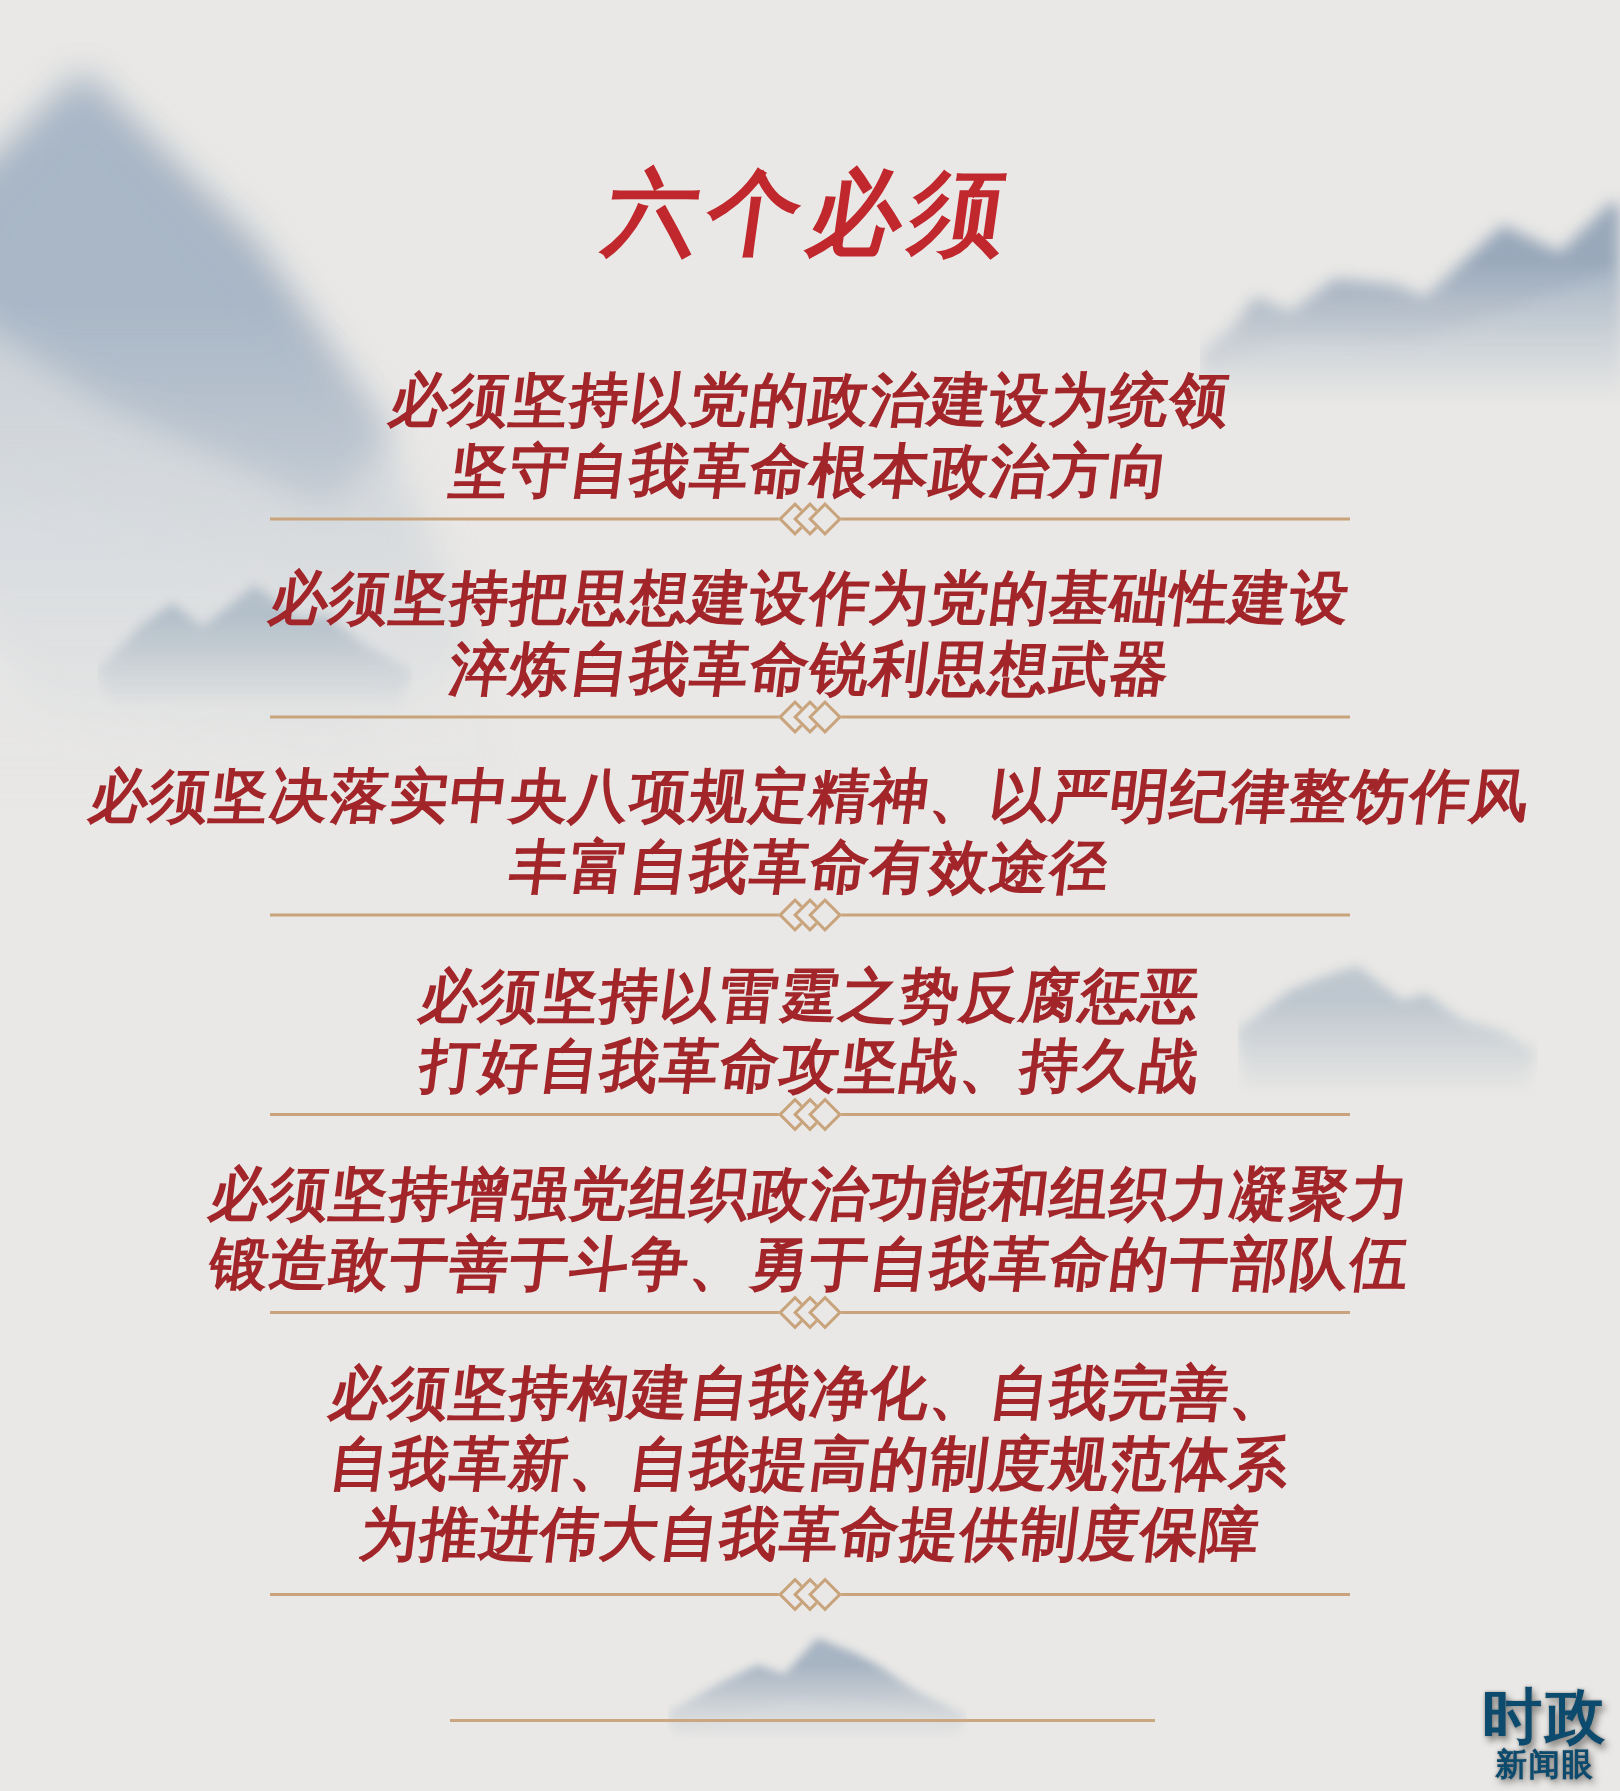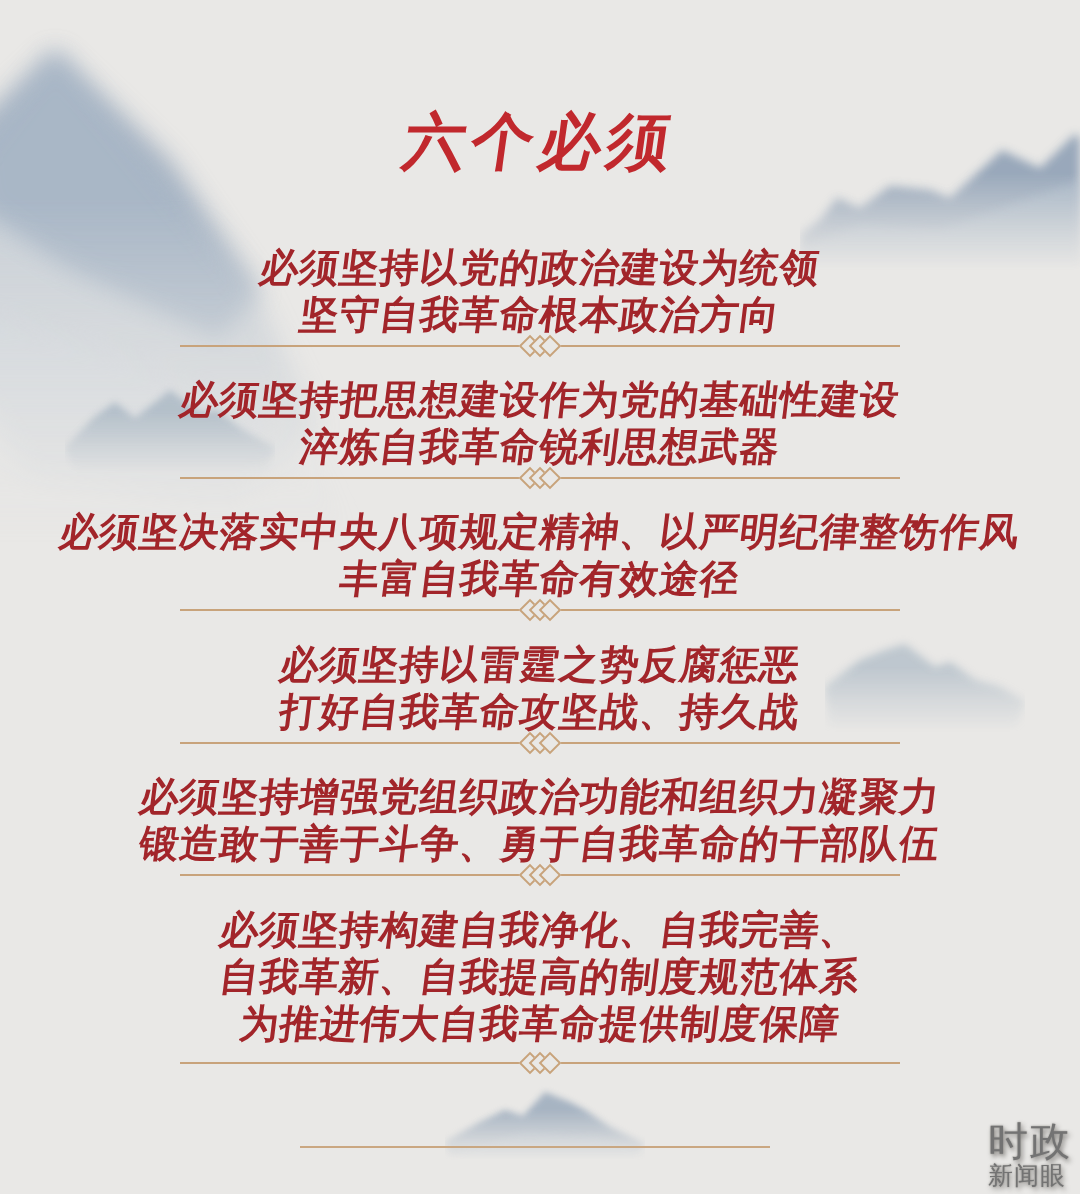--- a/index.html
+++ b/index.html
@@ -51,26 +51,27 @@
     transform:rotate(45deg);
   }
   .diamond + .diamond { margin-left:-6px; }
   .bottom-line {
     position:absolute; top:1146px; left:300px; width:470px; height:2px;
     background:#c8a37b; opacity:0.95;
   }
   
   .watermark {
     position:absolute; right:8px; bottom:6px;
-    color:#737373; font-weight:normal;
+    text-align:center;
+    color:#0c4a6e; font-weight:bold;
     text-shadow:2px 3px 5px rgba(110,108,105,0.85), 0 0 2px rgba(135,132,128,0.8);
     line-height:1.05;
   }
   .watermark .l1 { font-size:40px; letter-spacing:2px; }
-  .watermark .l2 { font-size:25px; letter-spacing:1px; }
+  .watermark .l2 { font-size:21px; letter-spacing:1px; }
 </style>
 </head>
 <body>
 
 <div class="page">
 
   <svg class="mtn fade-b" style="left:-30px; top:10px; width:400px; height:540px" viewBox="0 0 400 540">
     <defs>
         <filter id="bl1" x="-60%" y="-60%" width="220%" height="220%">
           <feGaussianBlur stdDeviation="12"></feGaussianBlur>

